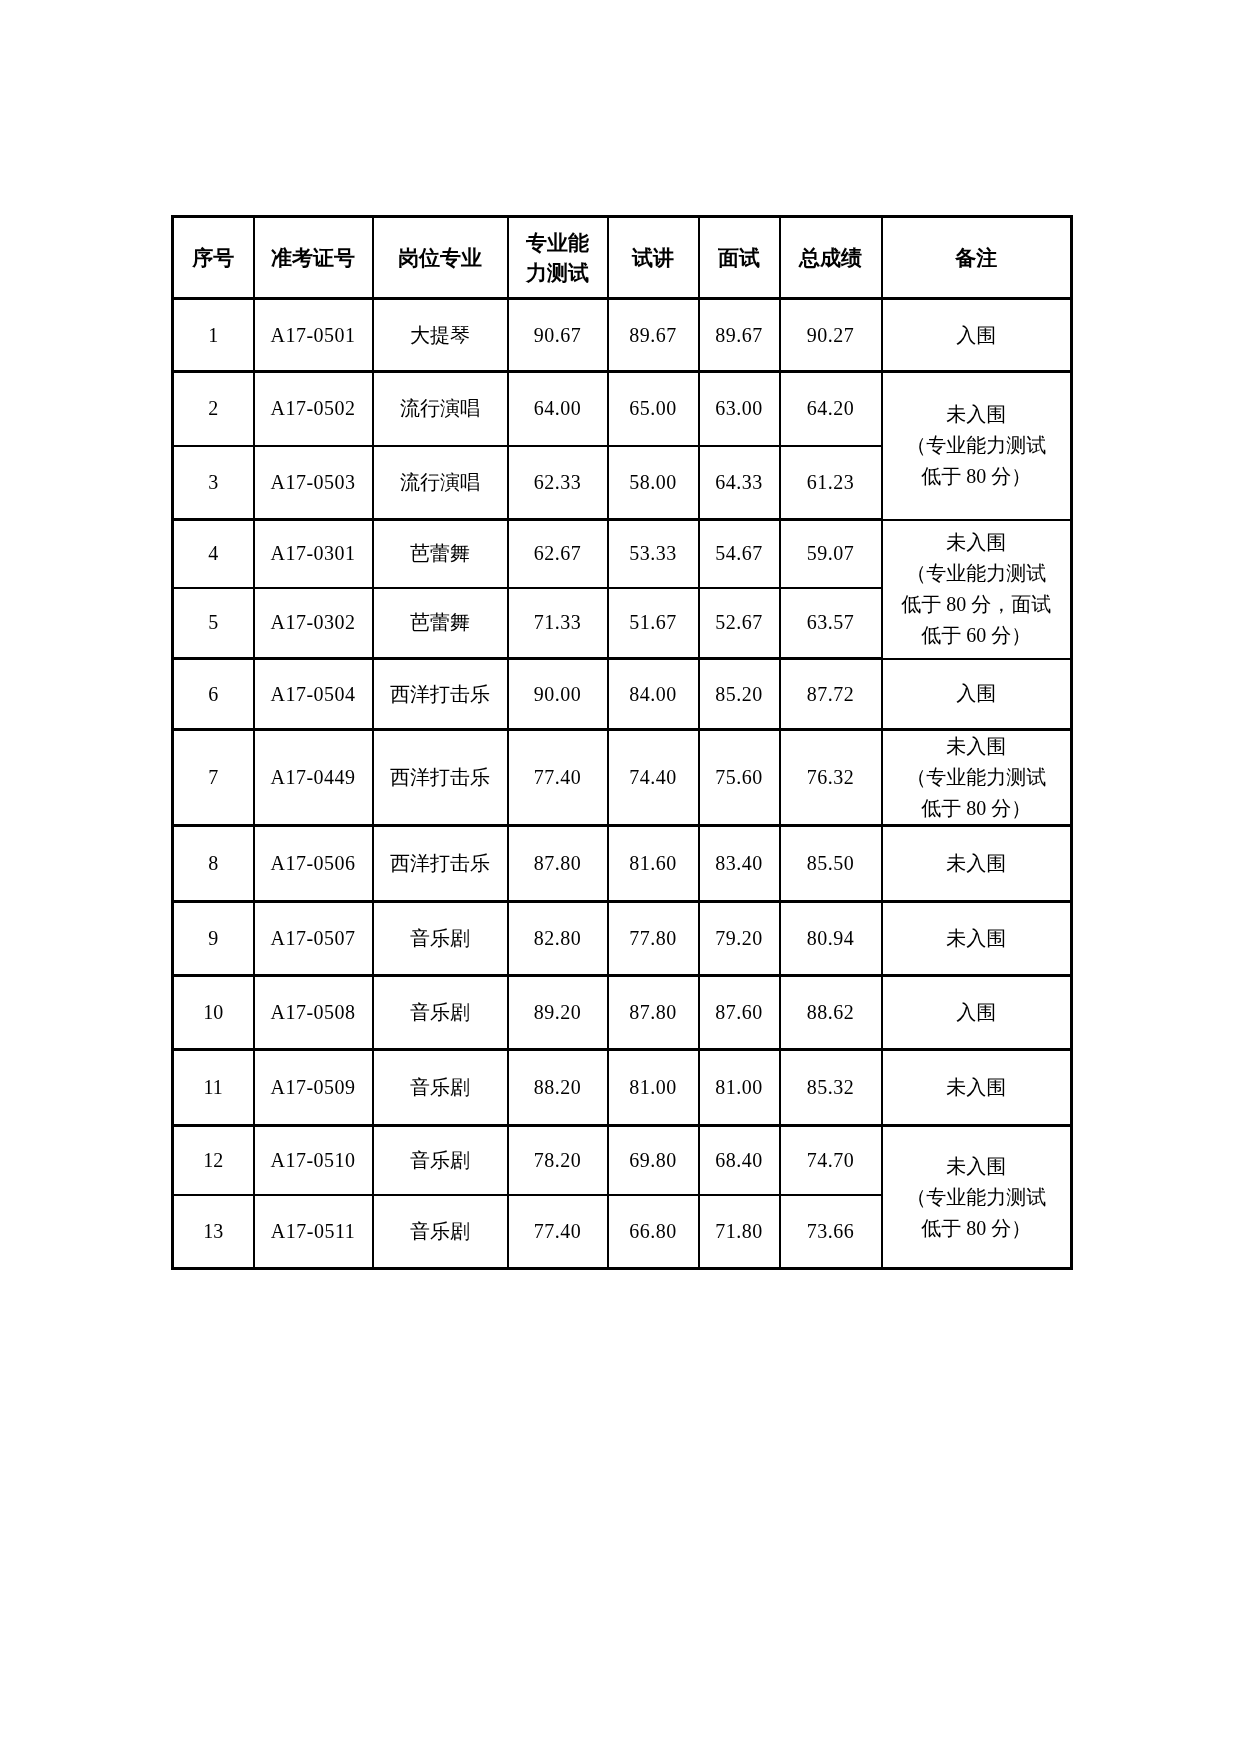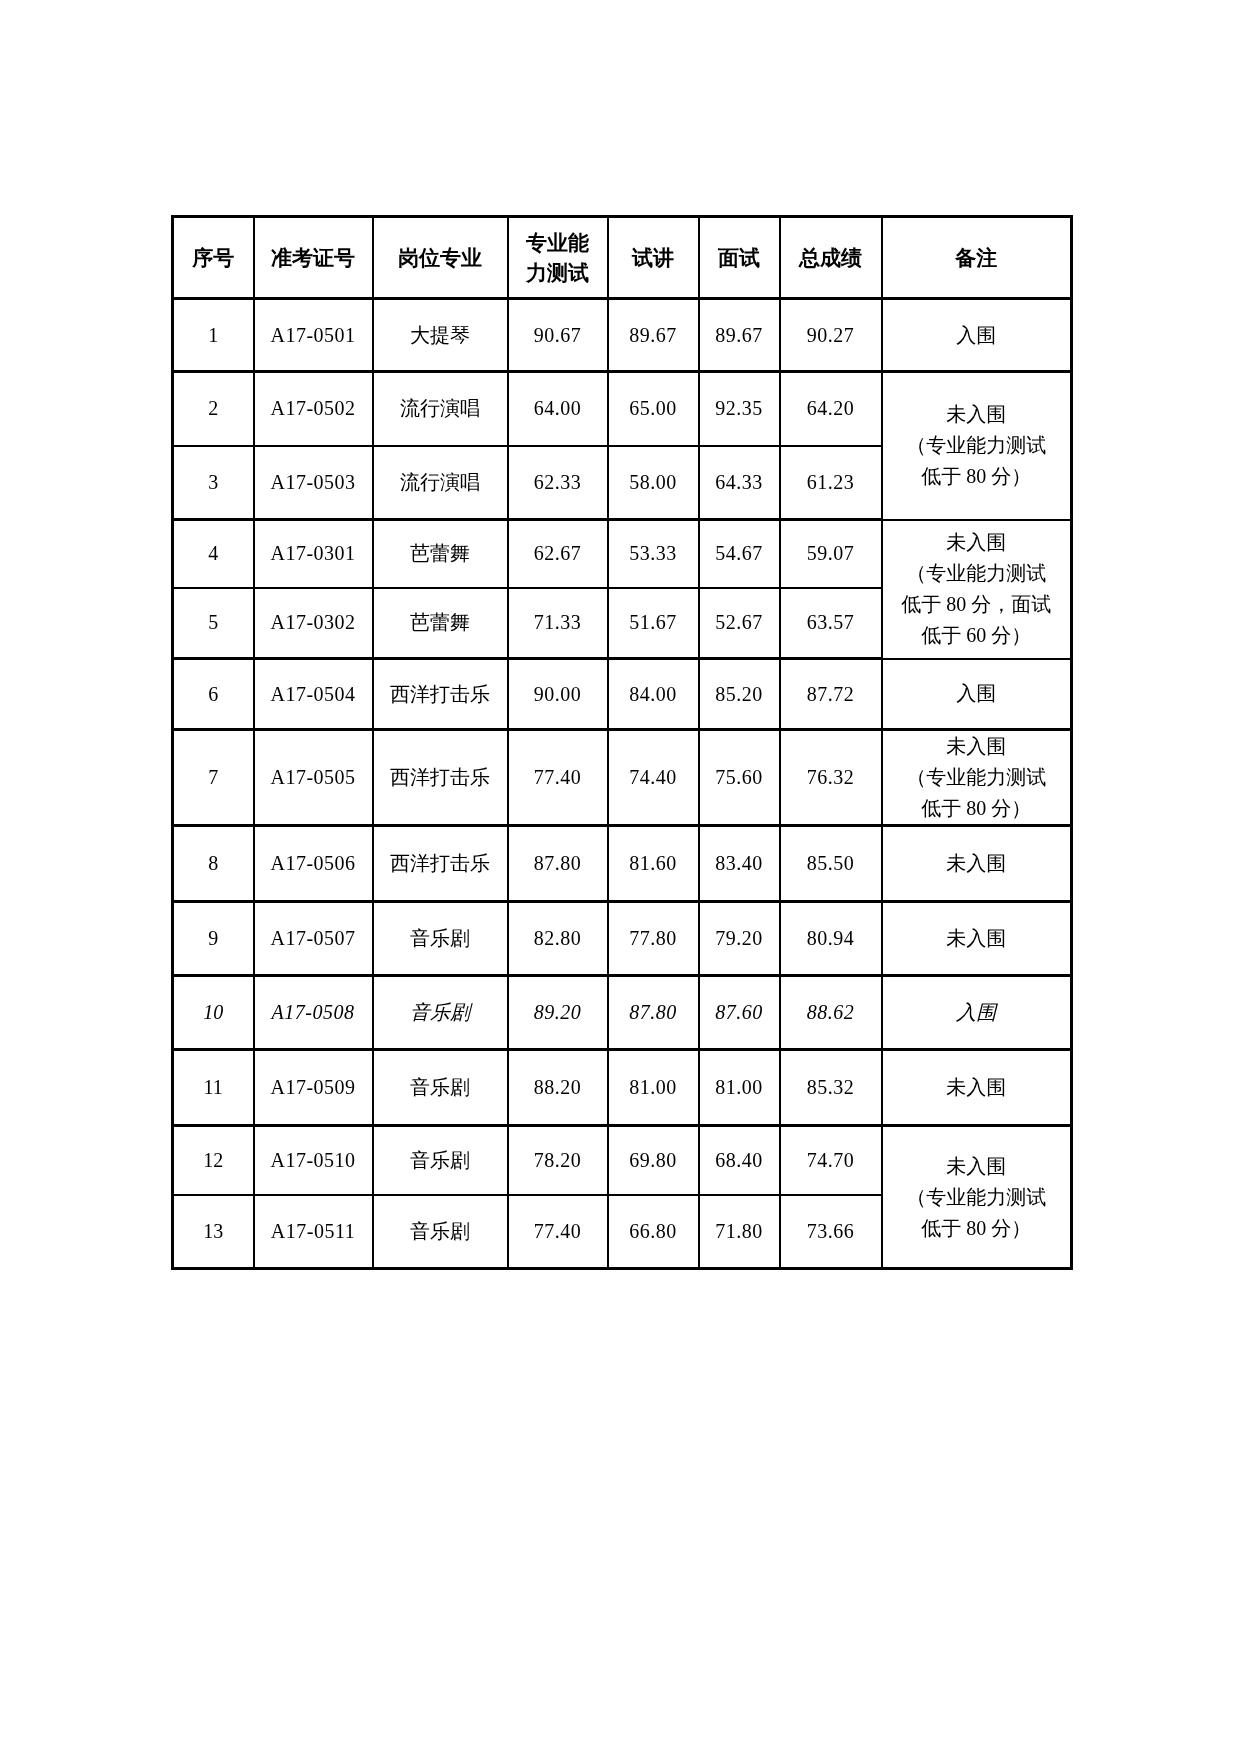--- a/index.html
+++ b/index.html
@@ -110,21 +110,21 @@
           <td class="c-num">89.67</td>
           <td class="c-num">90.27</td>
           <td rowspan="1" class="c-remark">入围</td>
         </tr>
         <tr style="height: 74px;">
           <td class="c-no">2</td>
           <td class="c-id">A17-0502</td>
           <td class="c-major">流行演唱</td>
           <td class="c-num">64.00</td>
           <td class="c-num">65.00</td>
-          <td class="c-num">92.35</td>
+          <td class="c-num">63.00</td>
           <td class="c-num">64.20</td>
           <td rowspan="2" class="c-remark">未入围
 （专业能力测试
 低于 80 分）</td>
         </tr>
         <tr class="group-end" style="height: 74px;">
           <td class="c-no">3</td>
           <td class="c-id">A17-0503</td>
           <td class="c-major">流行演唱</td>
           <td class="c-num">62.33</td>
@@ -159,21 +159,21 @@
           <td class="c-id">A17-0504</td>
           <td class="c-major">西洋打击乐</td>
           <td class="c-num">90.00</td>
           <td class="c-num">84.00</td>
           <td class="c-num">85.20</td>
           <td class="c-num">87.72</td>
           <td rowspan="1" class="c-remark">入围</td>
         </tr>
         <tr class="group-end" style="height: 93px;">
           <td class="c-no">7</td>
-          <td class="c-id">A17-0505</td>
+          <td class="c-id">A17-0449</td>
           <td class="c-major">西洋打击乐</td>
           <td class="c-num">77.40</td>
           <td class="c-num">74.40</td>
           <td class="c-num">75.60</td>
           <td class="c-num">76.32</td>
           <td rowspan="1" class="c-remark">未入围
 （专业能力测试
 低于 80 分）</td>
         </tr>
         <tr class="group-end" style="height: 76px;">
@@ -189,21 +189,21 @@
         <tr class="group-end" style="height: 74px;">
           <td class="c-no">9</td>
           <td class="c-id">A17-0507</td>
           <td class="c-major">音乐剧</td>
           <td class="c-num">82.80</td>
           <td class="c-num">77.80</td>
           <td class="c-num">79.20</td>
           <td class="c-num">80.94</td>
           <td rowspan="1" class="c-remark">未入围</td>
         </tr>
-        <tr class="group-end" style="height: 74px; font-style: italic;">
+        <tr class="group-end" style="height: 74px;">
           <td class="c-no">10</td>
           <td class="c-id">A17-0508</td>
           <td class="c-major">音乐剧</td>
           <td class="c-num">89.20</td>
           <td class="c-num">87.80</td>
           <td class="c-num">87.60</td>
           <td class="c-num">88.62</td>
           <td rowspan="1" class="c-remark">入围</td>
         </tr>
         <tr class="group-end" style="height: 76px;">

